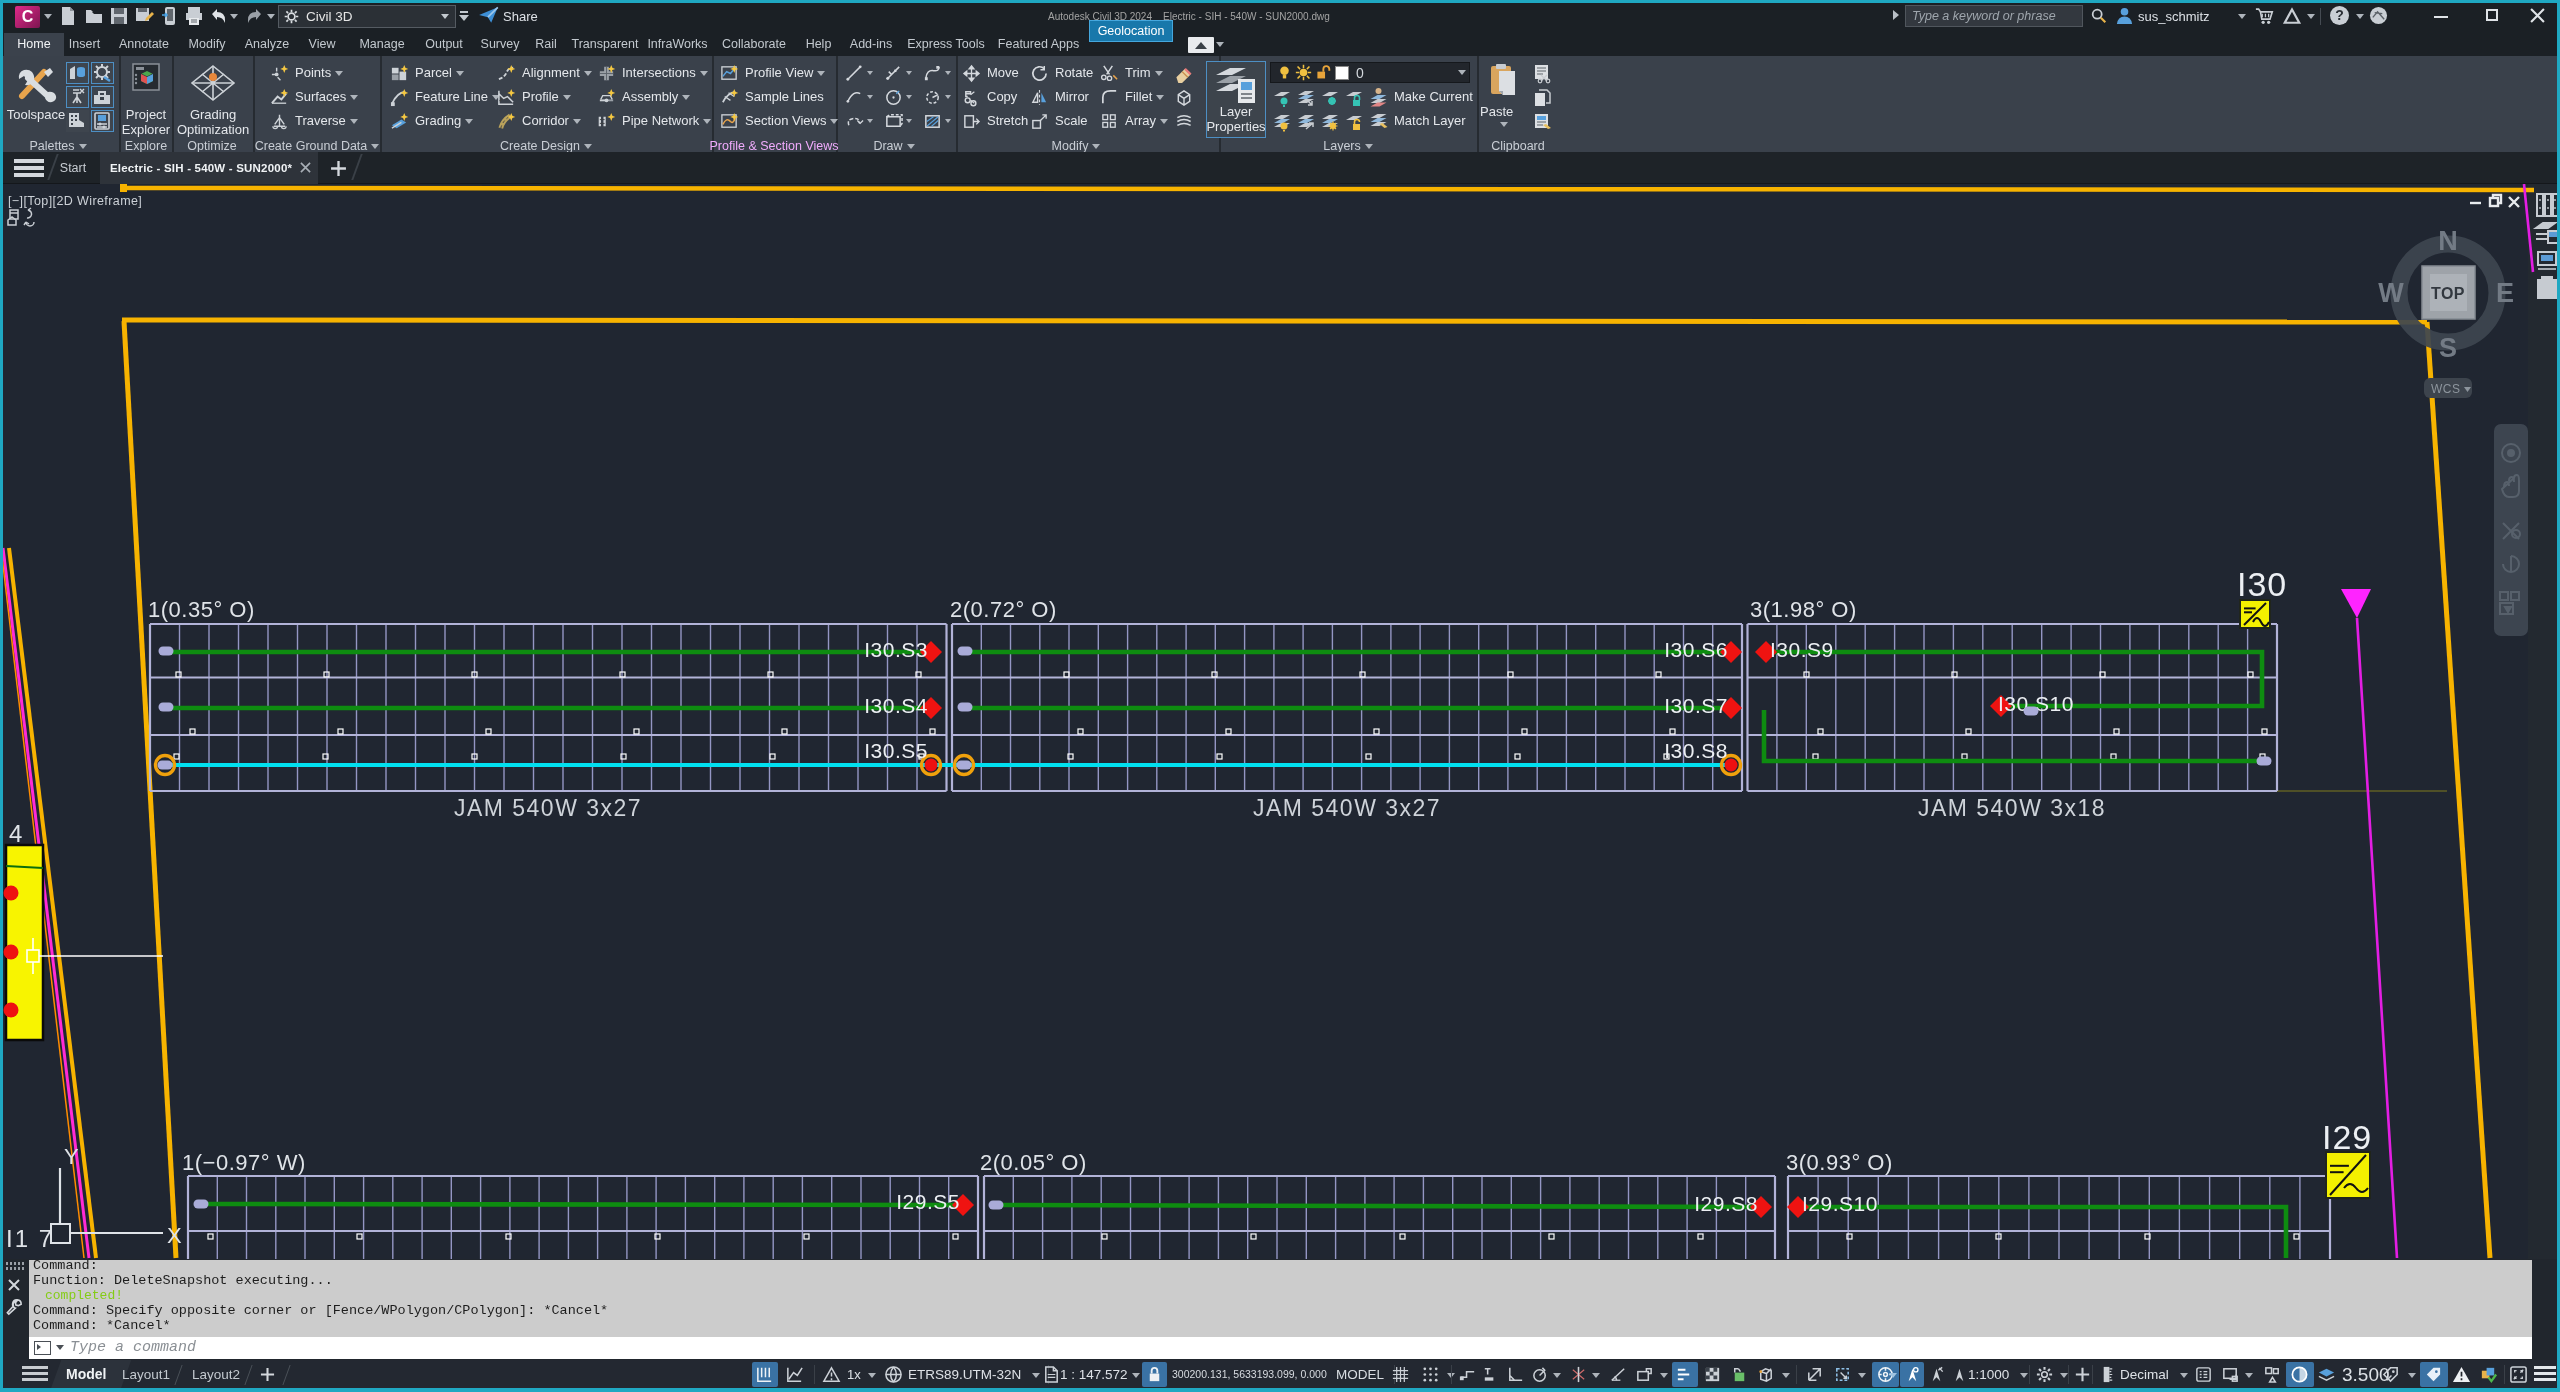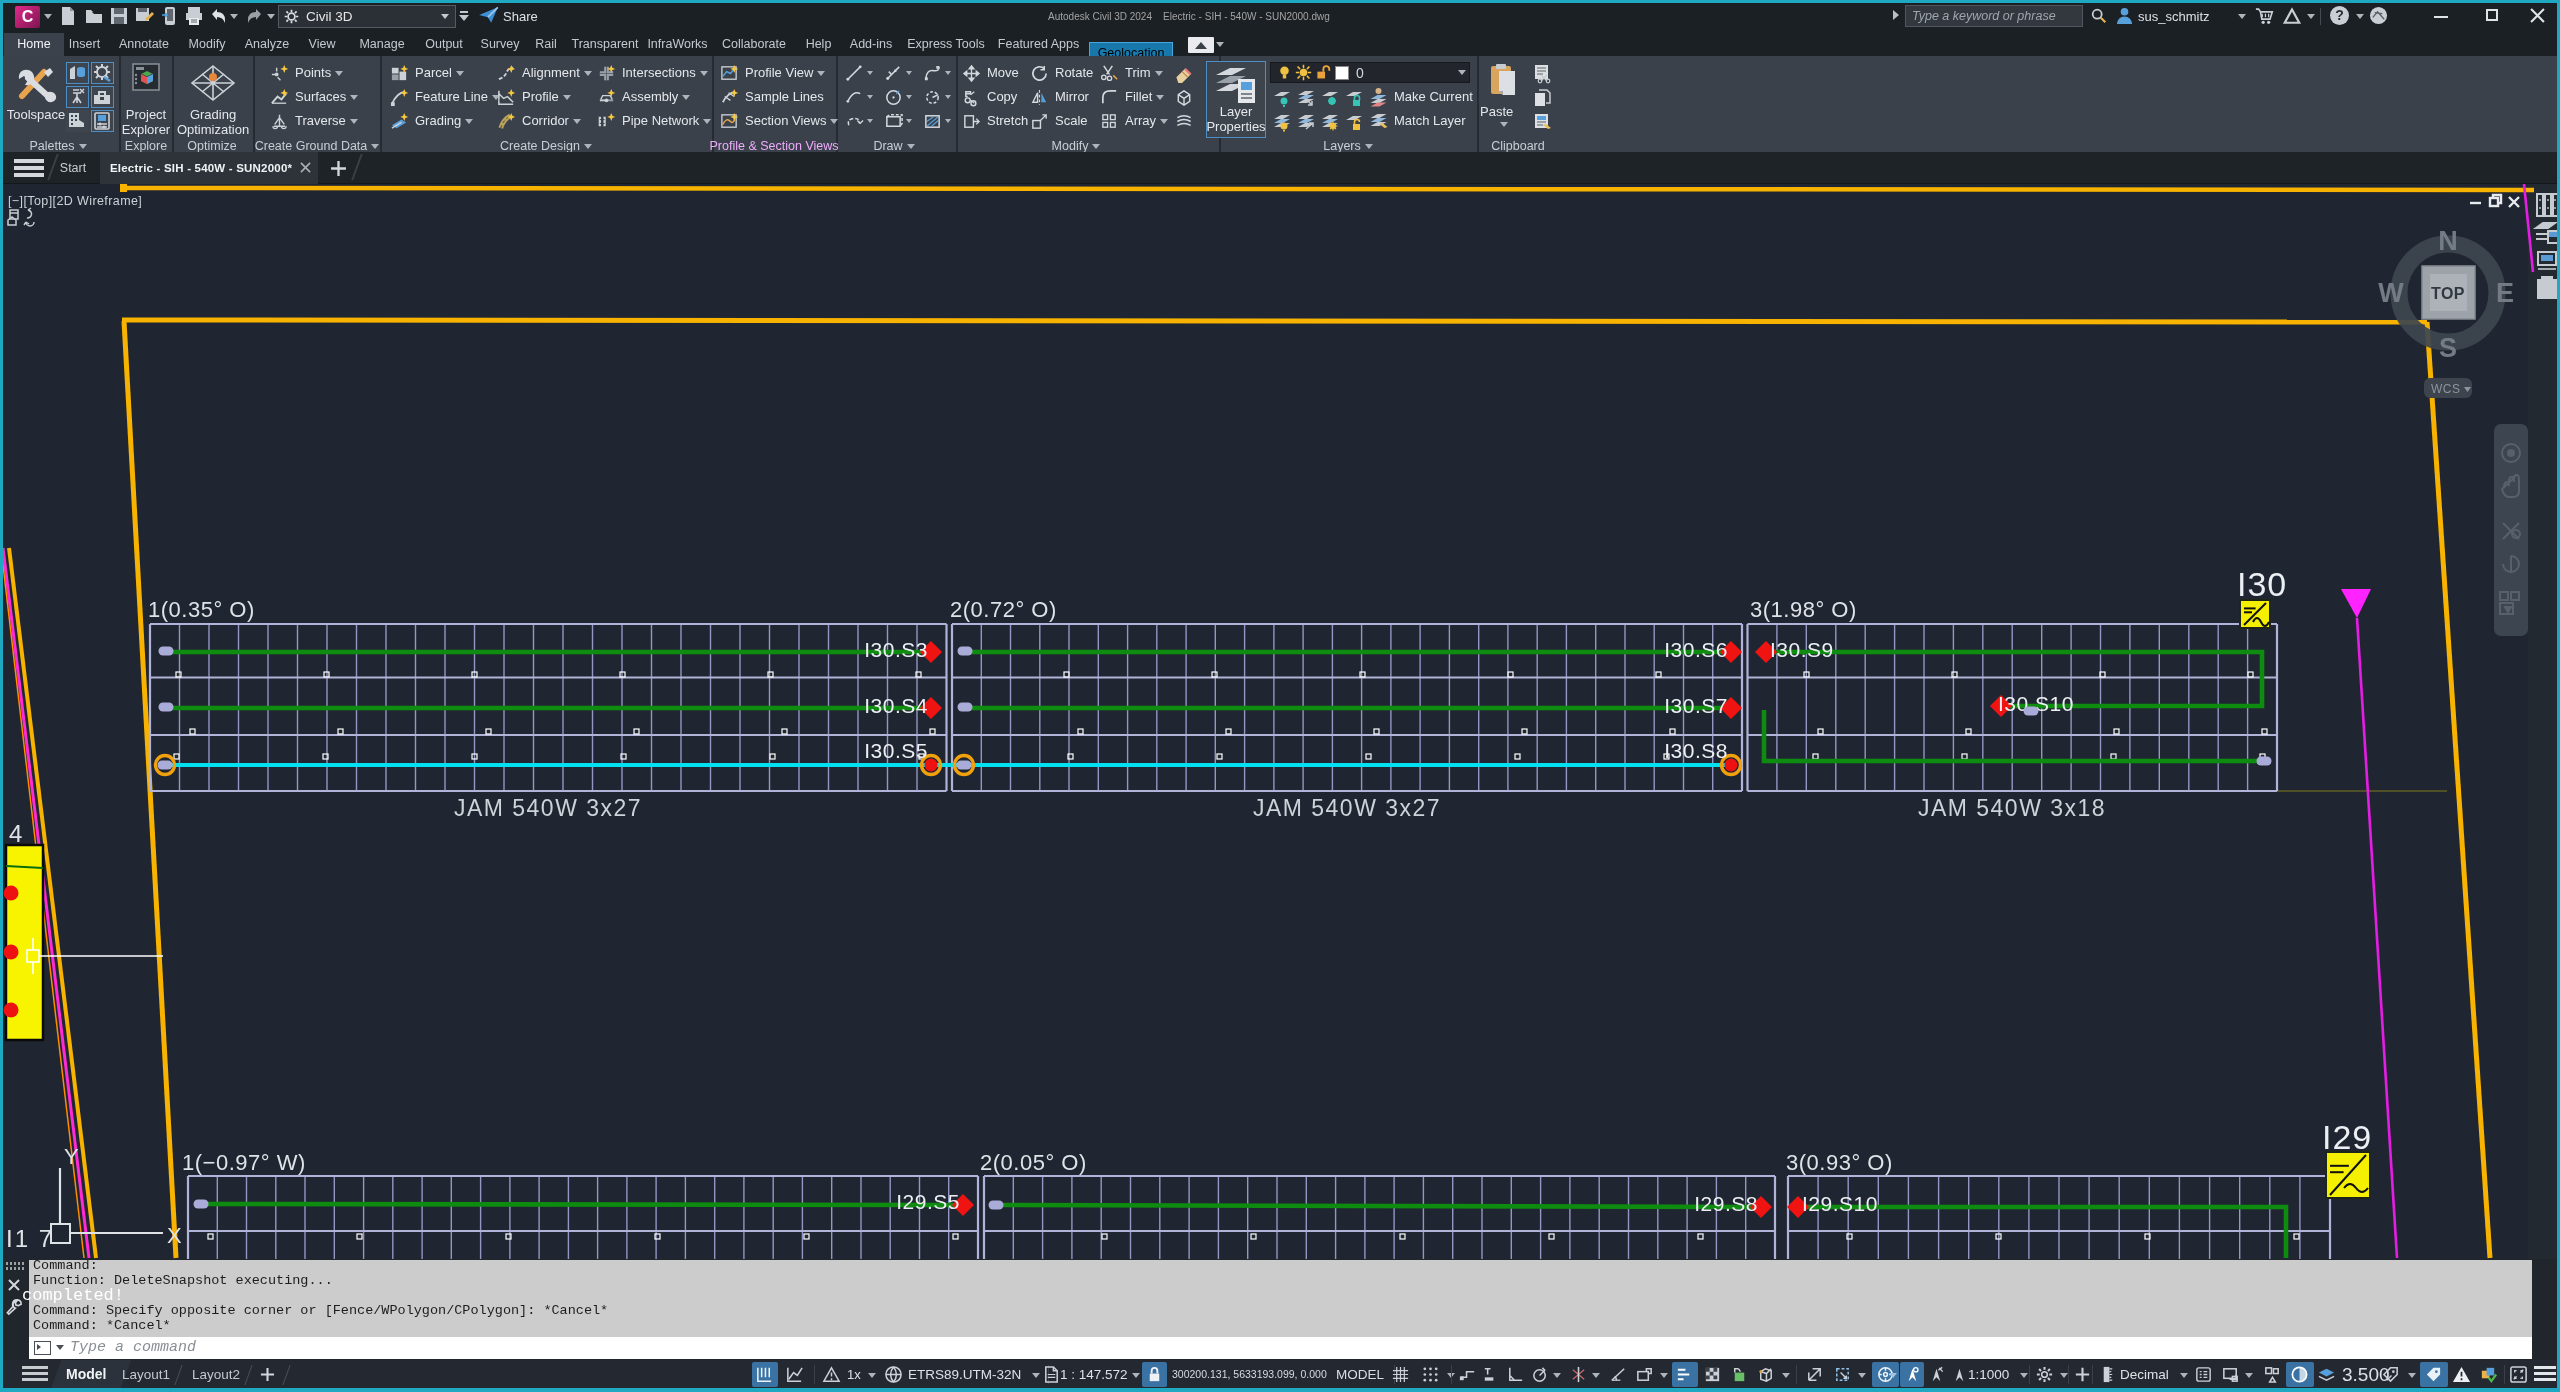--- a/index.html
+++ b/index.html
@@ -5,21 +5,21 @@
 #win{position:absolute;inset:0;background:#181c21}
 .abs{position:absolute}
 #titlebar{left:0;top:0;width:2560px;height:33px;background:#1b2025}
 #tabsrow{left:0;top:33px;width:2560px;height:23px;background:#1b2025}
 #ribbon{left:0;top:56px;width:2560px;height:96px;background:#3a414b}
 #doctabs{left:0;top:152px;width:2560px;height:32px;background:#1e2328;border-bottom:1px solid #14171b}
 #cmdpanel{left:0;top:1259px;width:2560px;height:101px;background:#21262d}
 #statusbar{left:0;top:1360px;width:2560px;height:29px;background:#232831}
 .rtab{position:absolute;top:33px;height:23px;line-height:23px;color:#c3c9cf;font-size:12.5px;text-align:center;white-space:nowrap}
 .rtab.active{background:#3b424c;color:#f2f4f6}
-.geotab{position:absolute;top:42px;height:22px;line-height:21px;white-space:nowrap;color:#000000;font-size:12.5px;text-align:center;background:#1878ab;border:1px solid #45a7dd}
+.geotab{position:absolute;top:20px;height:22px;line-height:21px;white-space:nowrap;color:#ffffff;font-size:12.5px;text-align:center;background:#1878ab;border:1px solid #45a7dd}
 .caret{display:inline-block;width:0;height:0;border-left:4px solid transparent;border-right:4px solid transparent;border-top:5px solid #aeb4bb;vertical-align:middle;margin-left:4px}
 .pdiv{position:absolute;top:0;width:2px;height:96px;background:#262b31}
 .ritem{position:absolute;height:20px;line-height:20px;color:#e4e7eb;font-size:13px;white-space:nowrap}
 .bigbtn{position:absolute;color:#e4e7eb;font-size:13px;text-align:center;line-height:15px}
 .dtab{position:absolute;top:152px;height:32px;line-height:32px;font-size:15px;color:#c7ccd2;white-space:nowrap}
 .stxt{position:absolute;top:1360px;color:#dde1e6;font-size:13.5px;line-height:29px;height:29px;white-space:nowrap}
 </style></head><body>
 <div id="win">
 <svg id="cv" width="2560" height="1392" viewBox="0 0 2560 1392">
       <rect x="0.0" y="184.0" width="2560.0" height="1075.0" fill="#202631" stroke="none" stroke-width="1" rx="0" opacity="1"></rect>
@@ -921,21 +921,21 @@
     </svg>
 <svg class="abs" style="left:330px;top:160px" width="17" height="17" viewBox="0 0 16 16">
       <path d="M8 1 v14 M1 8 h14" stroke="#d4d8dd" stroke-width="2.2"></path>
     </svg>
 <div class="abs" style="left:356px;top:154px;width:14px;height:26px;border-left:2px solid #3a4047;transform:skewX(-20deg)"></div>
 <div class="abs" id="cmdpanel"></div>
 <div class="abs" style="left:29px;top:1260px;width:2503px;height:77px;background:#cccccc"></div>
 <div class="abs" style="left:29px;top:1337px;width:2503px;height:22px;background:#ffffff"></div>
 <div class="abs" style="left:33px;top:1258px;height:15px;line-height:16px;font-family:'Liberation Mono',monospace;font-size:13.5px;color:#1d1d1d;white-space:pre">Command:</div>
 <div class="abs" style="left:33px;top:1273px;height:15px;line-height:16px;font-family:'Liberation Mono',monospace;font-size:13.5px;color:#1d1d1d;white-space:pre">Function: DeleteSnapshot executing...</div>
-<div class="abs" style="left:22px;top:1288px;height:15px;line-height:16px;font-family:'Liberation Mono',monospace;font-size:17px;color:#ffffff;white-space:pre">completed!</div>
+<div class="abs" style="left:45px;top:1288px;height:15px;line-height:16px;font-family:'Liberation Mono',monospace;font-size:13px;color:#84cc16;white-space:pre">completed!</div>
 <div class="abs" style="left:33px;top:1303px;height:15px;line-height:16px;font-family:'Liberation Mono',monospace;font-size:13.5px;color:#1d1d1d;white-space:pre">Command: Specify opposite corner or [Fence/WPolygon/CPolygon]: *Cancel*</div>
 <div class="abs" style="left:33px;top:1318px;height:15px;line-height:16px;font-family:'Liberation Mono',monospace;font-size:13.5px;color:#1d1d1d;white-space:pre">Command: *Cancel*</div>
 <div class="abs" style="left:34px;top:1341px;width:17px;height:14px;border:1.5px solid #4a4f55"></div>
 <div class="abs" style="left:37px;top:1344px;width:0;height:0;border-top:3px solid transparent;border-bottom:3px solid transparent;border-left:4px solid #4a4f55"></div>
 <div class="abs" style="left:56px;top:1345px;border-left:4px solid transparent;border-right:4px solid transparent;border-top:5px solid #4a4f55"></div>
 <div class="abs" style="left:70px;top:1337px;height:22px;line-height:22px;font-family:'Liberation Mono',monospace;font-style:italic;font-size:15px;color:#8a8f94">Type a command</div>
 <div class="abs" style="left:6px;top:1262px;width:18px;height:8px;background:repeating-linear-gradient(90deg,#9aa0a7 0 2px,transparent 2px 4px),repeating-linear-gradient(90deg,#9aa0a7 0 2px,transparent 2px 4px) 0 5px;background-size:18px 3px;background-repeat:no-repeat"></div>
 <svg class="abs" style="left:7px;top:1278px" width="14" height="14" viewBox="0 0 14 14">
       <path d="M2 2 L12 12 M12 2 L2 12" stroke="#d4d8dd" stroke-width="2"></path>
     </svg>

